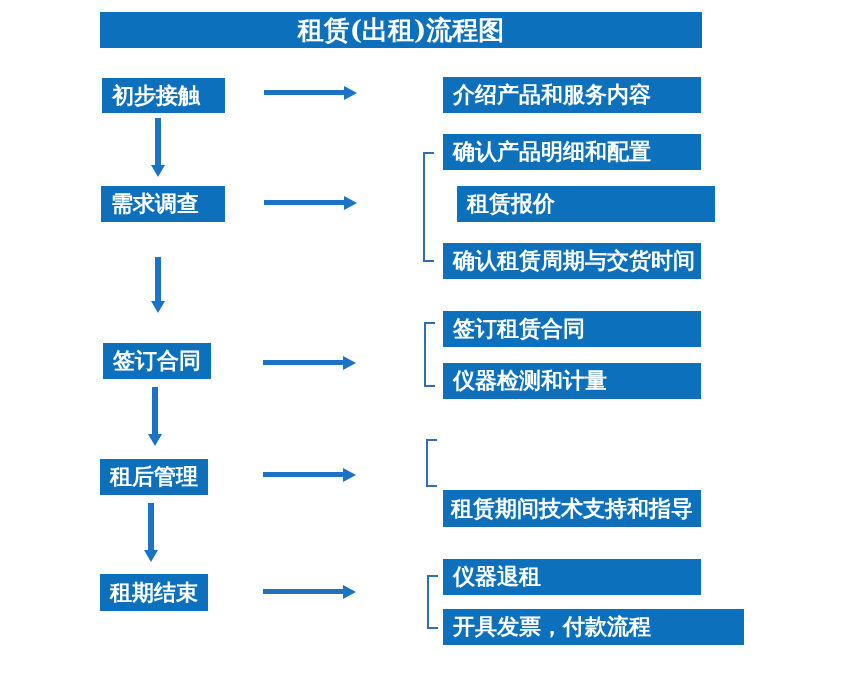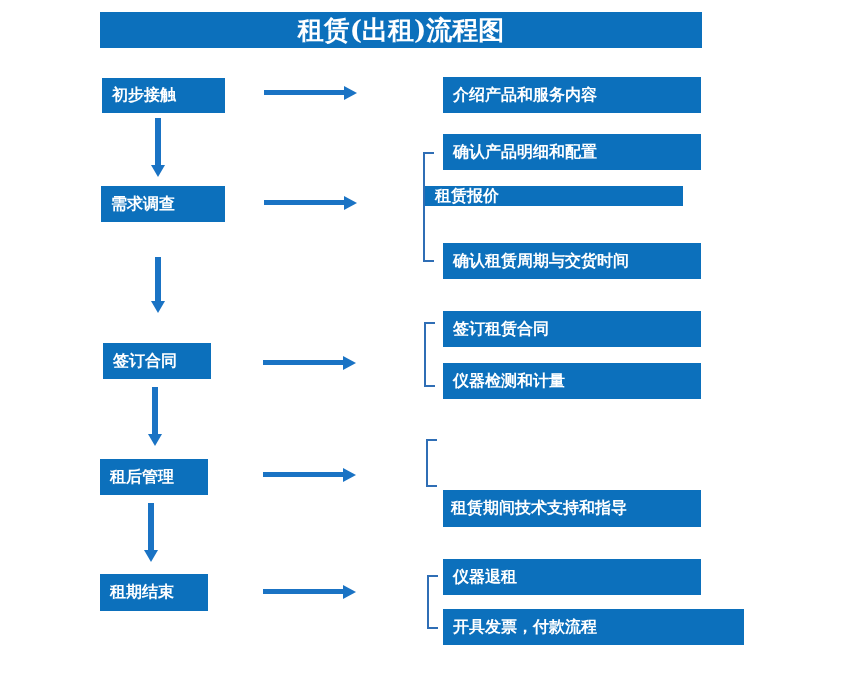--- a/index.html
+++ b/index.html
@@ -27,21 +27,21 @@
   }
   .titlebar span {
     color: var(--text);
     font-size: 26px;
     font-weight: bold;
   }
   .box {
     position: absolute;
     background: var(--box);
     color: var(--text);
-    font-size: 16px;
+    font-size: 22px;
     font-weight: bold;
     display: flex;
     align-items: center;
     padding-left: 10px;
     white-space: nowrap;
     overflow: hidden;
   }
   
   .harrow {
     position: absolute;
@@ -95,21 +95,21 @@
   </div>
 
   <div class="box" style="left:102px; top:78px;  width:123px; height:35px;">初步接触</div>
   <div class="box" style="left:101px; top:186px; width:124px; height:36px;">需求调查</div>
   <div class="box" style="left:103px; top:343px; width:108px; height:36px;">签订合同</div>
   <div class="box" style="left:100px; top:459px; width:108px; height:36px;">租后管理</div>
   <div class="box" style="left:100px; top:574px; width:108px; height:37px;">租期结束</div>
 
   <div class="box" style="left:443px; top:77px;  width:258px; height:36px;">介绍产品和服务内容</div>
   <div class="box" style="left:443px; top:134px; width:258px; height:36px;">确认产品明细和配置</div>
-  <div class="box" style="left:425px; top:186px; width:258px; height:20px;">租赁报价</div>
+  <div class="box" style="left:457px; top:186px; width:258px; height:36px;">租赁报价</div>
   <div class="box" style="left:443px; top:243px; width:258px; height:36px;">确认租赁周期与交货时间</div>
   <div class="box" style="left:443px; top:311px; width:258px; height:36px;">签订租赁合同</div>
   <div class="box" style="left:443px; top:363px; width:258px; height:36px;">仪器检测和计量</div>
   <div class="box" style="left:443px; top:490px; width:258px; height:37px;padding-left:8px;">租赁期间技术支持和指导</div>
   <div class="box" style="left:443px; top:559px; width:258px; height:36px;">仪器退租</div>
   <div class="box" style="left:443px; top:609px; width:301px; height:36px;">开具发票，付款流程</div>
 
   <div class="harrow" style="left:264px; top:90px;  width:80px;"></div>
   <div class="harrow" style="left:264px; top:200px; width:80px;"></div>
   <div class="harrow" style="left:263px; top:360px; width:80px;"></div>

